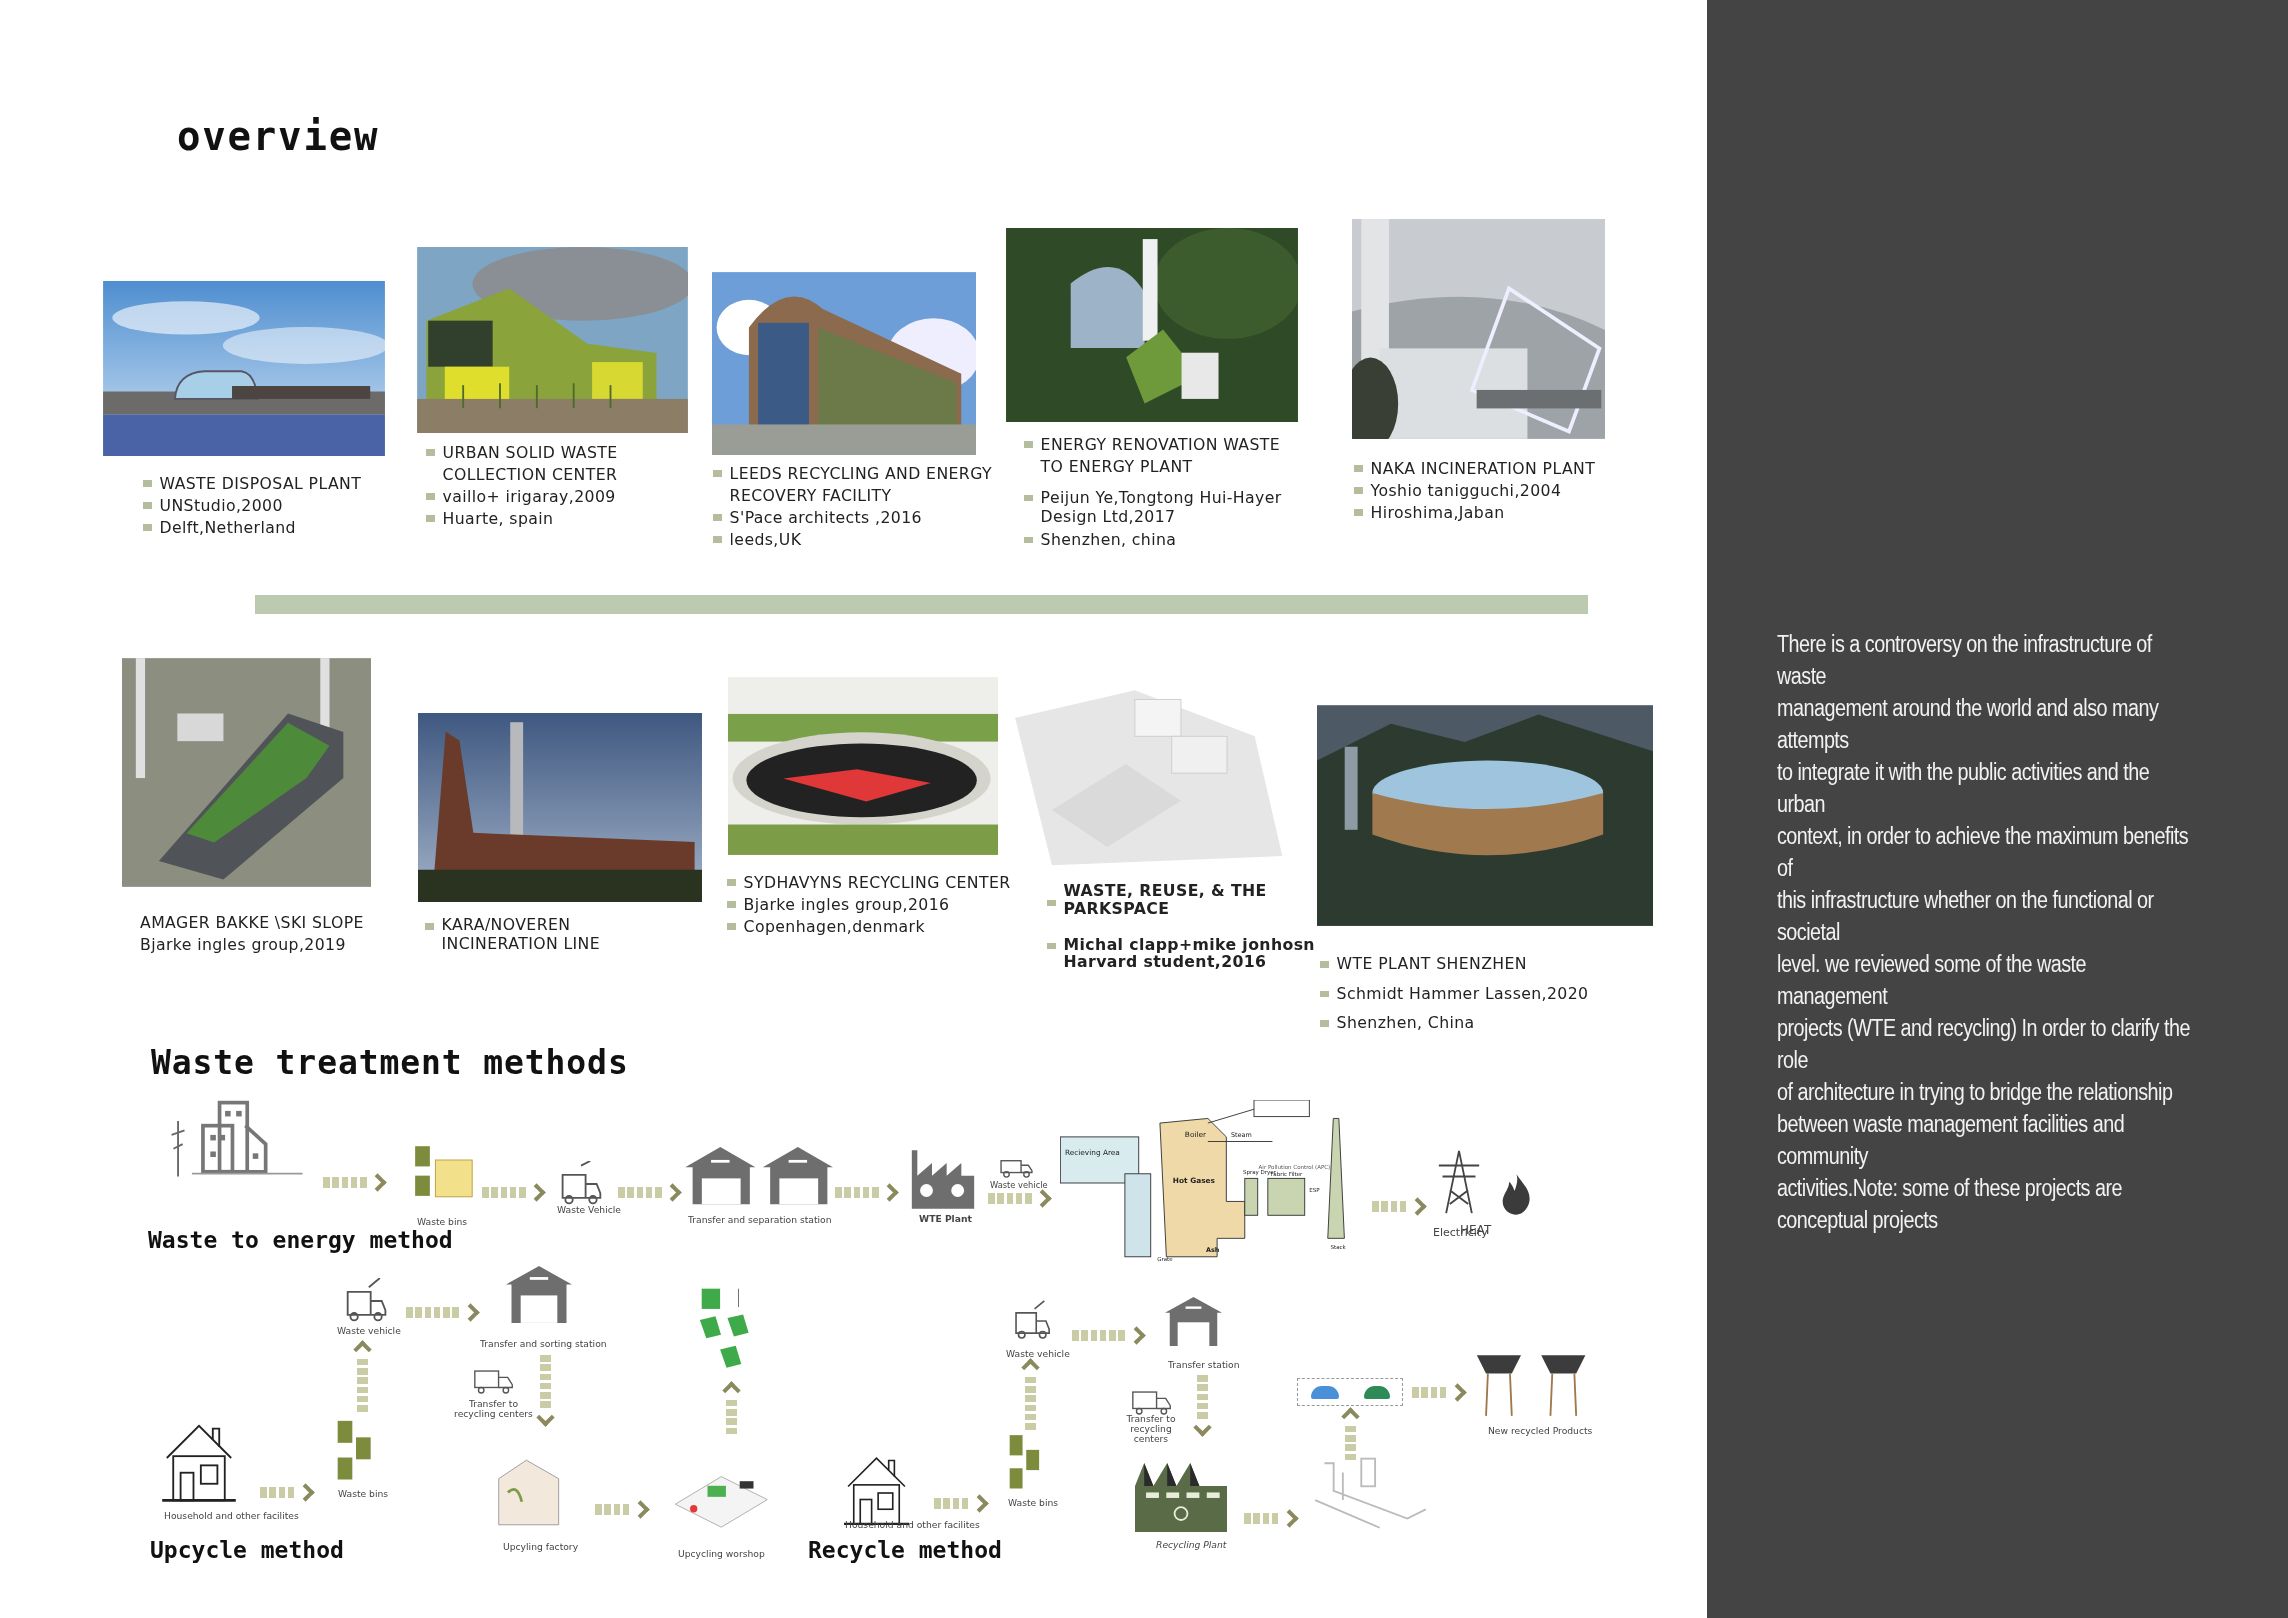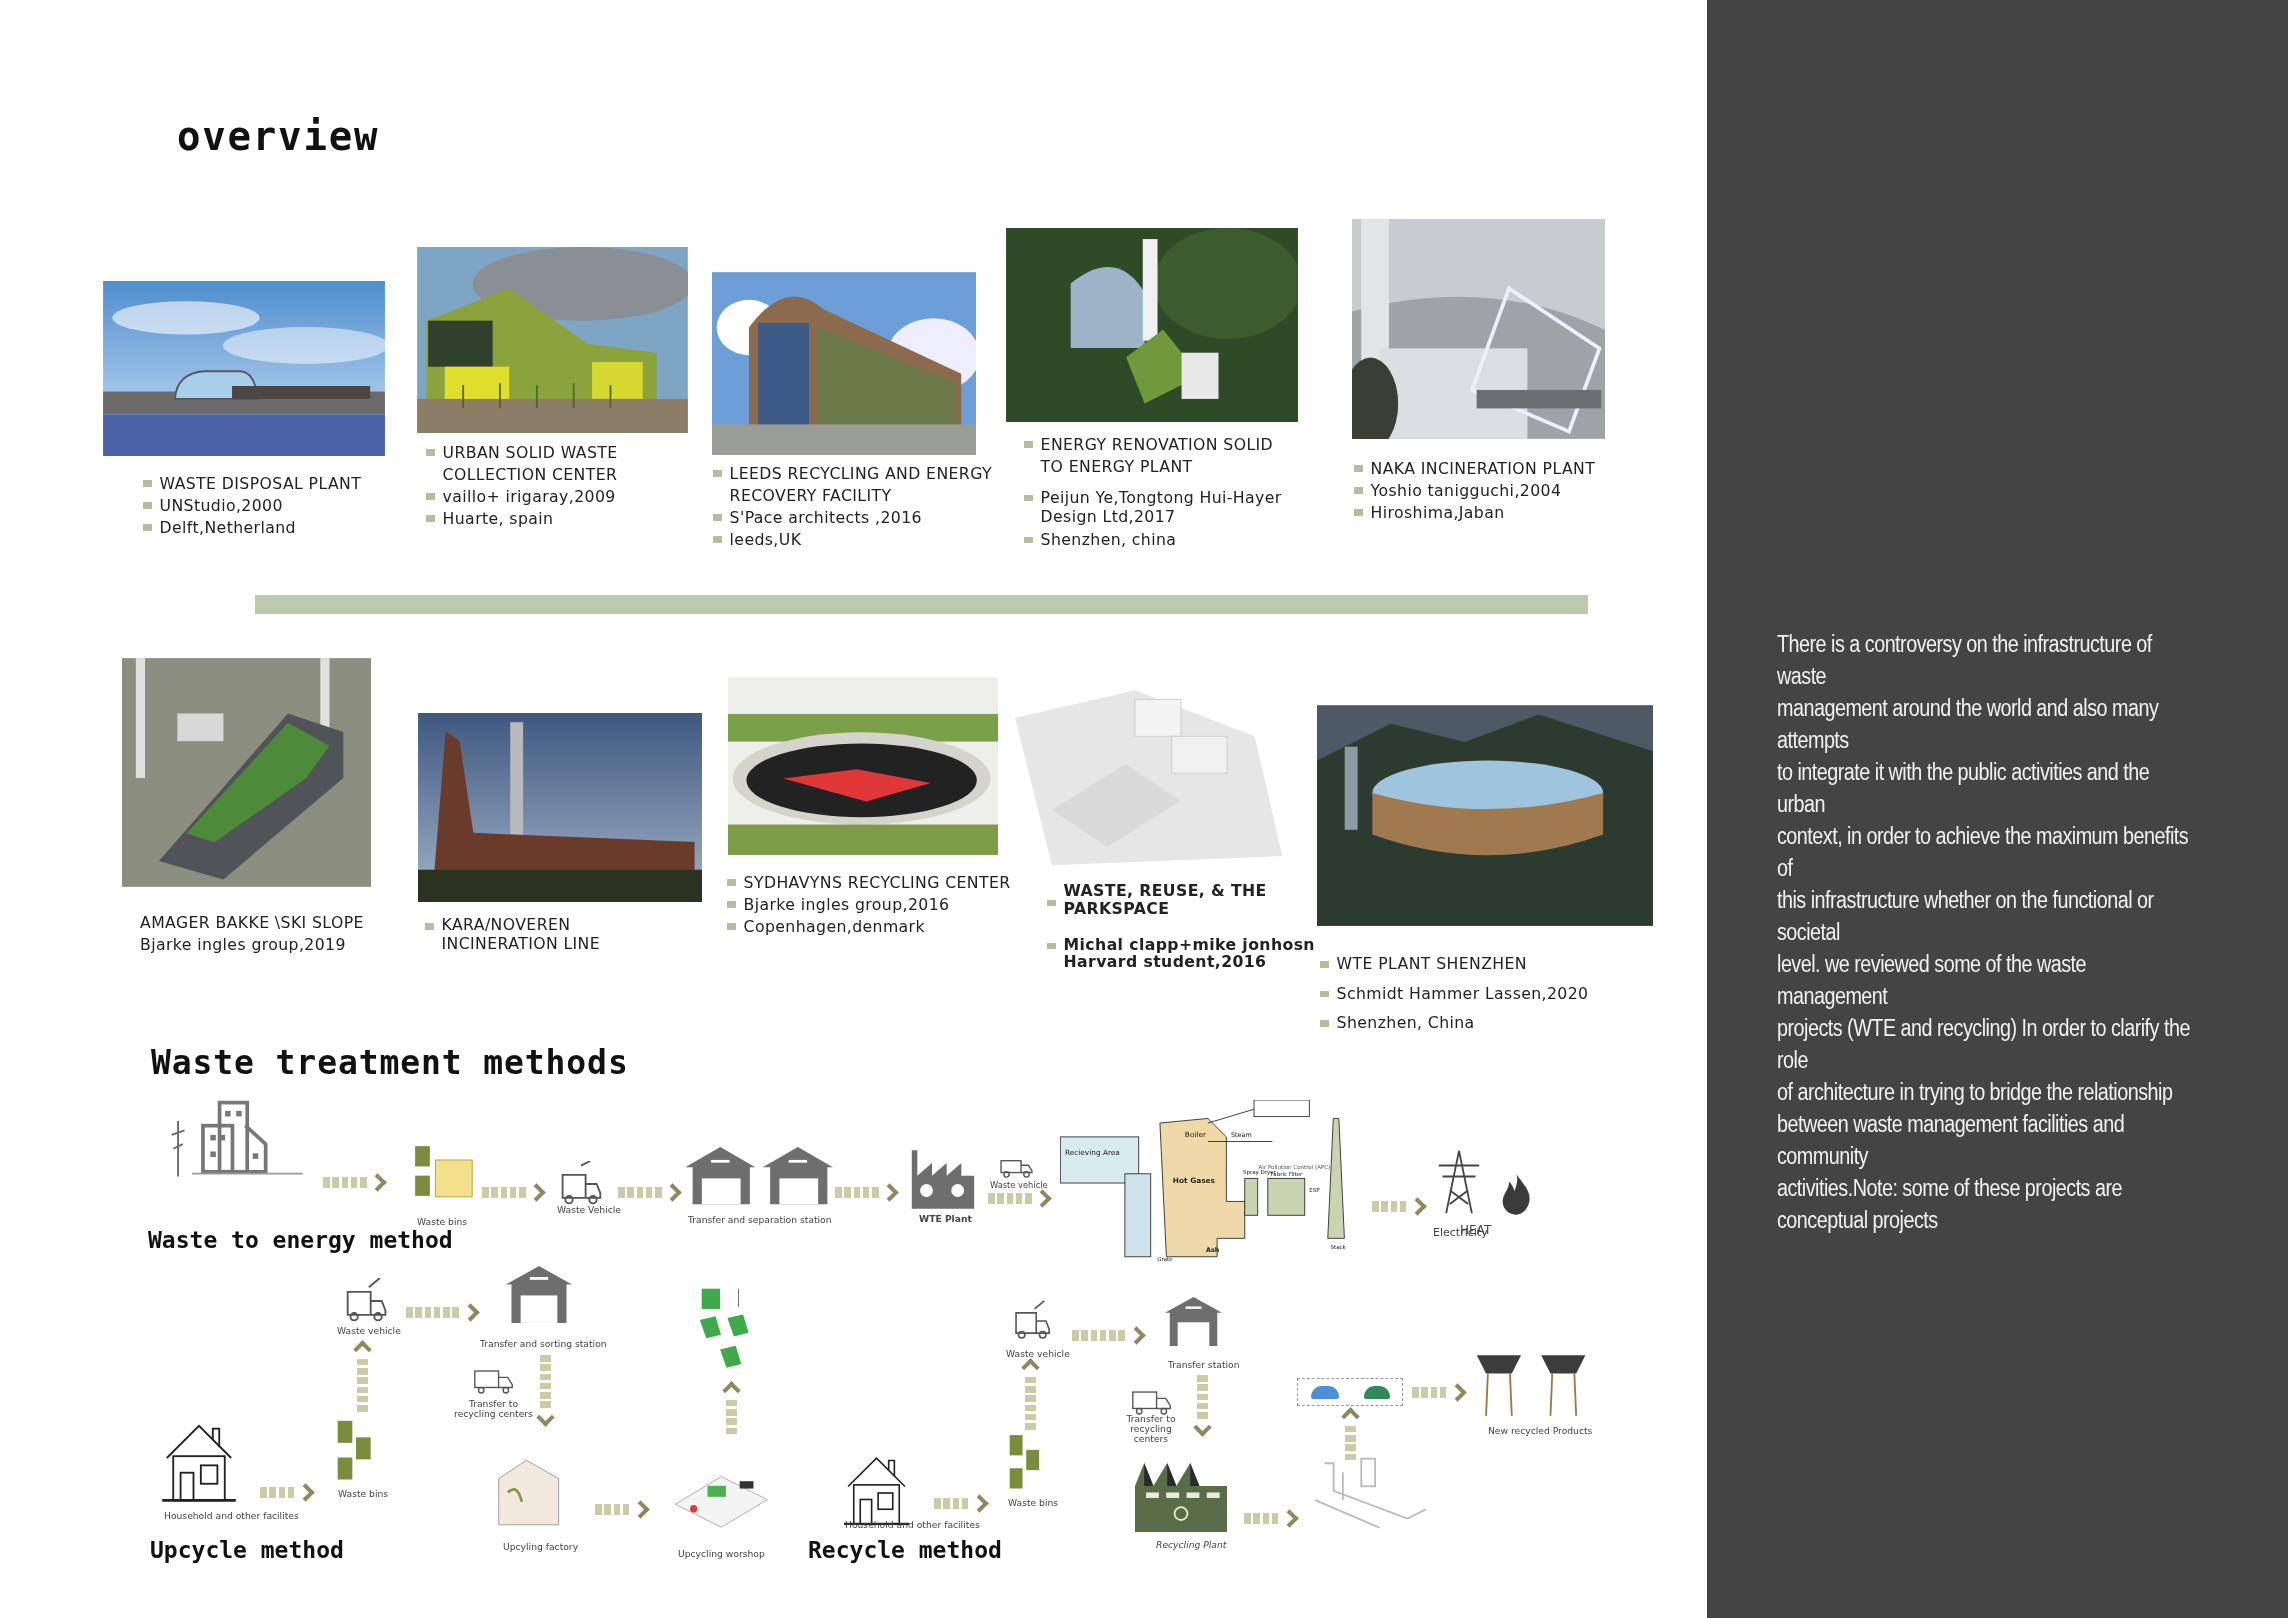--- a/index.html
+++ b/index.html
@@ -167,21 +167,21 @@
       <span>S'Pace architects ,2016</span>
     </div>
   <div class="ln">
       <span class="b"></span>
       <span>leeds,UK</span>
     </div>
 </div>
 <div class="cap" style="left:1024px;top:434px;">
   <div class="ln">
       <span class="b"></span>
-      <span>ENERGY RENOVATION SOLID</span>
+      <span>ENERGY RENOVATION WASTE</span>
     </div>
   <div class="ln">
       <span class="nb"></span>
       <span>TO ENERGY PLANT</span>
     </div>
   <div class="ln" style="margin-top:9.2px;">
       <span class="b"></span>
       <span>Peijun Ye,Tongtong Hui-Hayer</span>
     </div>
   <div class="ln" style="line-height:16.6px;">

